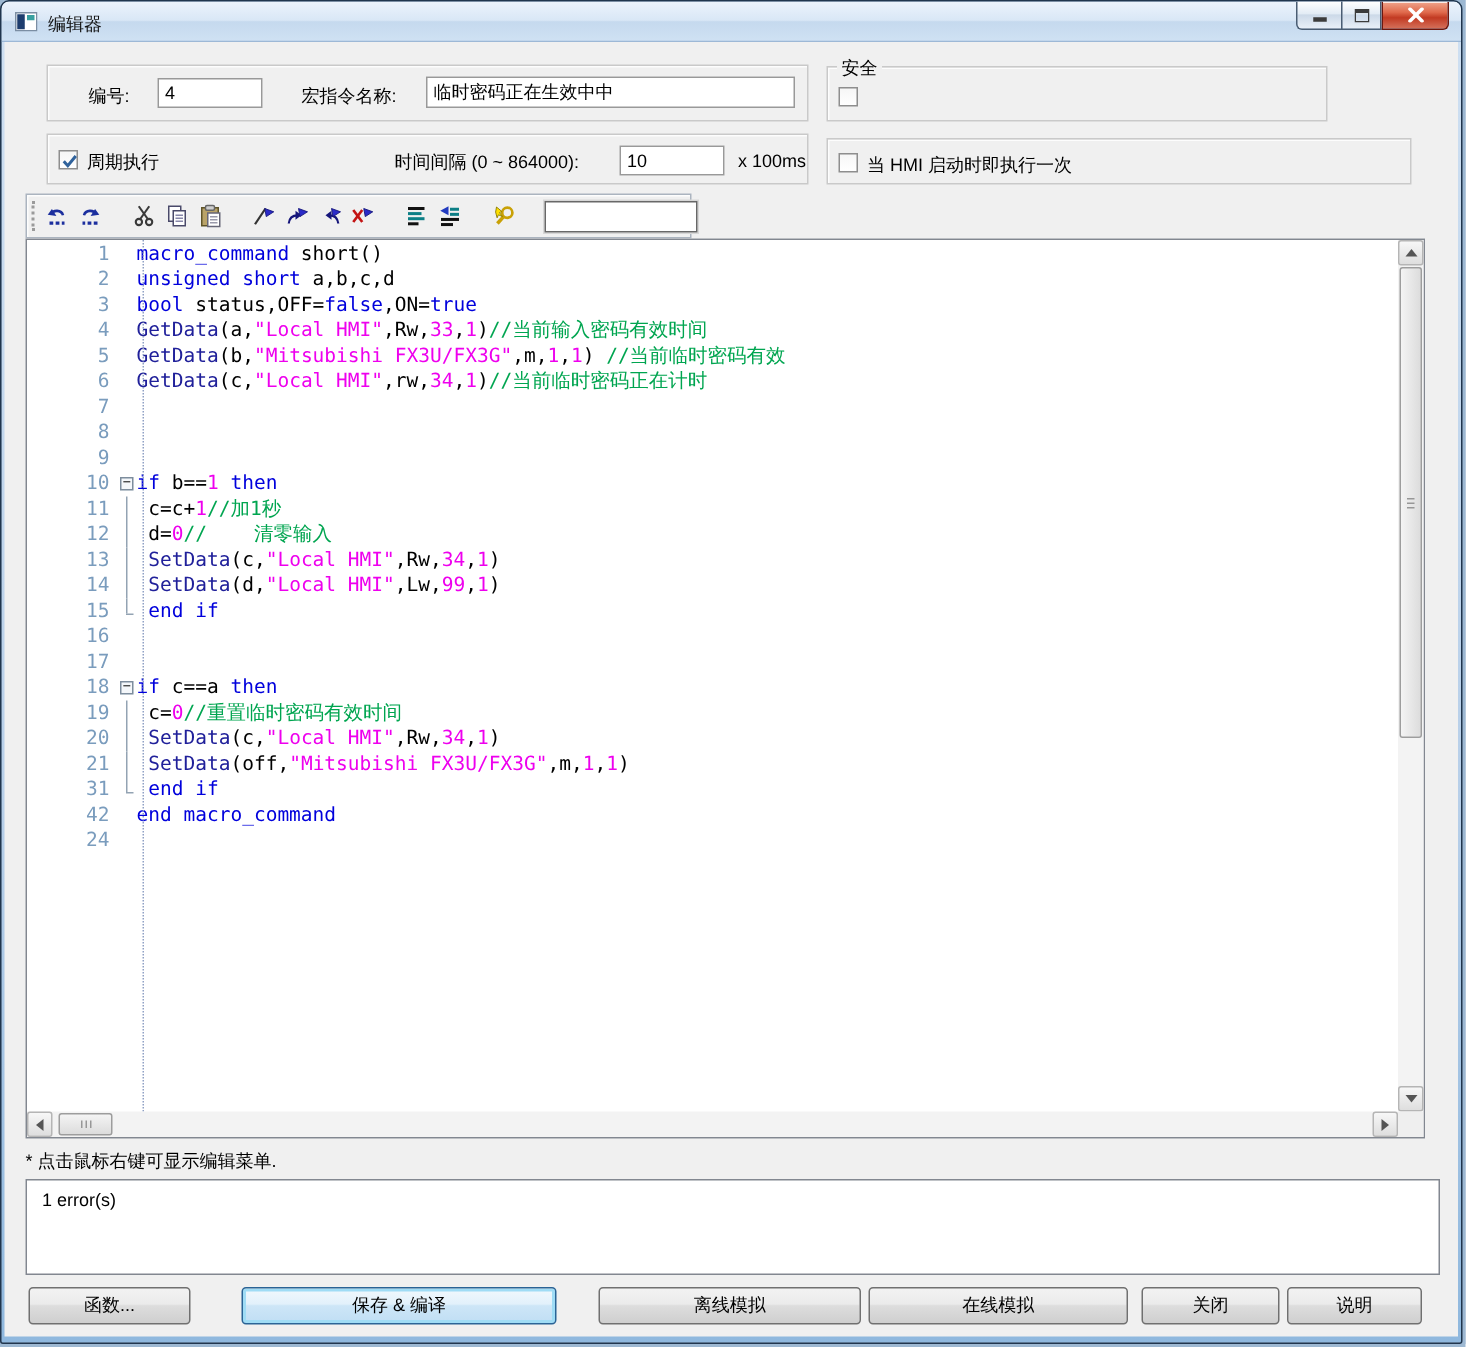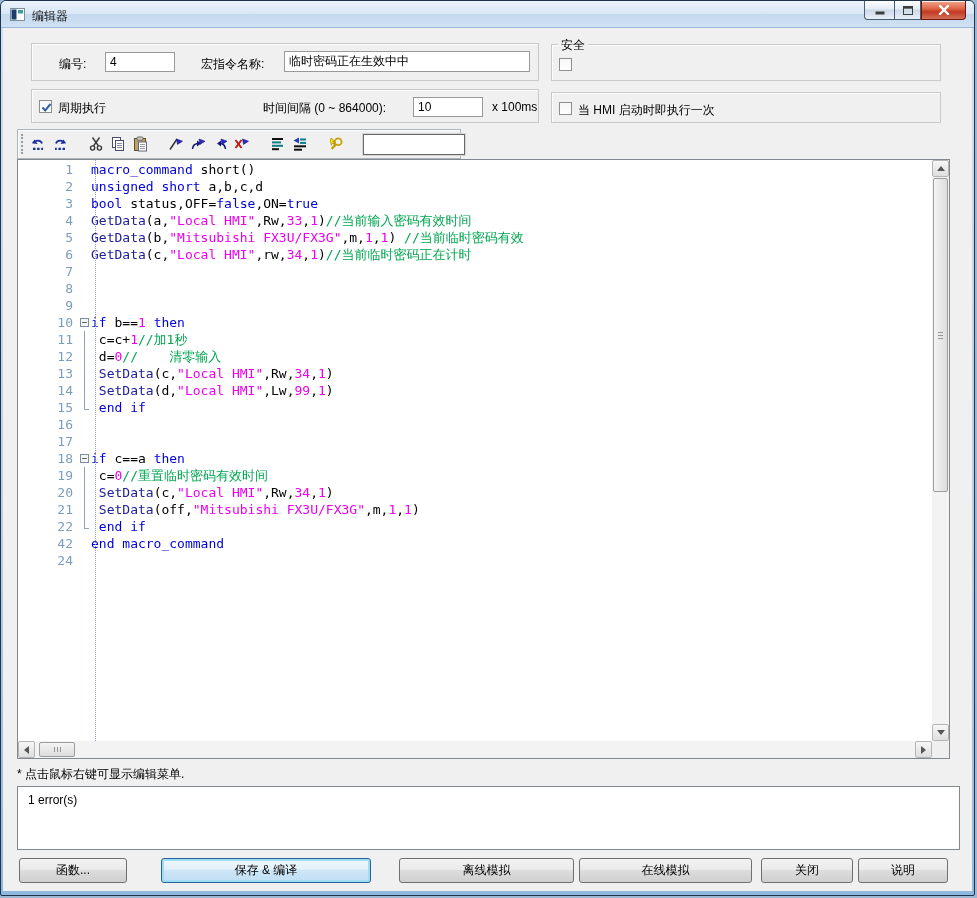--- a/index.html
+++ b/index.html
@@ -133,21 +133,21 @@
   </div>
 
   <div class="client"></div>
 
   <div class="groupbox" style="left:30px;top:42px;width:508px;height:38px;"></div>
   <span class="lbl" style="left:58px;top:55px;">编号:</span>
   <input class="tbox" style="left: 104px; top: 51px; width: 70px; height: 20px;" value="4">
   <span class="lbl" style="left:200px;top:55px;">宏指令名称:</span>
   <input class="tbox" style="left: 283px; top: 50px; width: 246px; height: 21px;" value="临时密码正在生效中中">
 
-  <div class="groupbox" style="left:550px;top:43px;width:390px;height:37px;text-align:right;">
+  <div class="groupbox" style="left:550px;top:43px;width:334px;height:37px;text-align:right;">
     <span class="gb-legend">安全</span>
   </div>
   <span class="checkbox" style="left:558px;top:57px;">
     
   </span>
   <span class="lbl" style="left:577px;top:57px;margin-top:38px;">启用执行条件</span>
 
   <div class="groupbox" style="left:30px;top:88px;width:508px;height:34px;"></div>
   <span class="checkbox checked" style="left:38px;top:99px;">
     <svg width="13" height="13" viewBox="0 0 13 13">
@@ -298,21 +298,21 @@
         <div class="code-row"><span class="ln">12</span><span class="fold-cell fold-mid"></span><span class="code-text"><span class="sg-pl"> d=</span><span class="sg-nu">0</span><span class="sg-co">//    清零输入</span></span></div>
         <div class="code-row"><span class="ln">13</span><span class="fold-cell fold-mid"></span><span class="code-text"><span class="sg-pl"> </span><span class="sg-fn">SetData</span><span class="sg-pl">(c,</span><span class="sg-st">"Local HMI"</span><span class="sg-pl">,Rw,</span><span class="sg-nu">34</span><span class="sg-pl">,</span><span class="sg-nu">1</span><span class="sg-pl">)</span></span></div>
         <div class="code-row"><span class="ln">14</span><span class="fold-cell fold-mid"></span><span class="code-text"><span class="sg-pl"> </span><span class="sg-fn">SetData</span><span class="sg-pl">(d,</span><span class="sg-st">"Local HMI"</span><span class="sg-pl">,Lw,</span><span class="sg-nu">99</span><span class="sg-pl">,</span><span class="sg-nu">1</span><span class="sg-pl">)</span></span></div>
         <div class="code-row"><span class="ln">15</span><span class="fold-cell fold-end"></span><span class="code-text"><span class="sg-pl"> </span><span class="sg-kw">end if</span></span></div>
         <div class="code-row"><span class="ln">16</span><span class="fold-cell"></span><span class="code-text"></span></div>
         <div class="code-row"><span class="ln">17</span><span class="fold-cell"></span><span class="code-text"></span></div>
         <div class="code-row"><span class="ln">18</span><span class="fold-cell"><span class="fold-box">−</span></span><span class="code-text"><span class="sg-kw">if</span><span class="sg-pl"> c==a </span><span class="sg-kw">then</span></span></div>
         <div class="code-row"><span class="ln">19</span><span class="fold-cell fold-mid"></span><span class="code-text"><span class="sg-pl"> c=</span><span class="sg-nu">0</span><span class="sg-co">//重置临时密码有效时间</span></span></div>
         <div class="code-row"><span class="ln">20</span><span class="fold-cell fold-mid"></span><span class="code-text"><span class="sg-pl"> </span><span class="sg-fn">SetData</span><span class="sg-pl">(c,</span><span class="sg-st">"Local HMI"</span><span class="sg-pl">,Rw,</span><span class="sg-nu">34</span><span class="sg-pl">,</span><span class="sg-nu">1</span><span class="sg-pl">)</span></span></div>
         <div class="code-row"><span class="ln">21</span><span class="fold-cell fold-mid"></span><span class="code-text"><span class="sg-pl"> </span><span class="sg-fn">SetData</span><span class="sg-pl">(off,</span><span class="sg-st">"Mitsubishi FX3U/FX3G"</span><span class="sg-pl">,m,</span><span class="sg-nu">1</span><span class="sg-pl">,</span><span class="sg-nu">1</span><span class="sg-pl">)</span></span></div>
-        <div class="code-row"><span class="ln">22</span><span class="fold-cell fold-end"></span><span class="code-text"><span class="sg-pl"> </span><span class="sg-kw">end if</span></span></div>
+        <div class="code-row"><span class="ln">31</span><span class="fold-cell fold-end"></span><span class="code-text"><span class="sg-pl"> </span><span class="sg-kw">end if</span></span></div>
         <div class="code-row"><span class="ln">42</span><span class="fold-cell"></span><span class="code-text"><span class="sg-kw">end macro_command</span></span></div>
         <div class="code-row"><span class="ln">24</span><span class="fold-cell"></span><span class="code-text"></span></div>
       </div>
     <div class="gutter-line"></div>
     <div class="vscroll">
       <div class="sb-btn" style="top:0;left:0;">
           <span class="tri up"></span>
         </div>
       <div class="vthumb"></div>
       <div class="sb-btn" style="bottom:0;left:0;">

